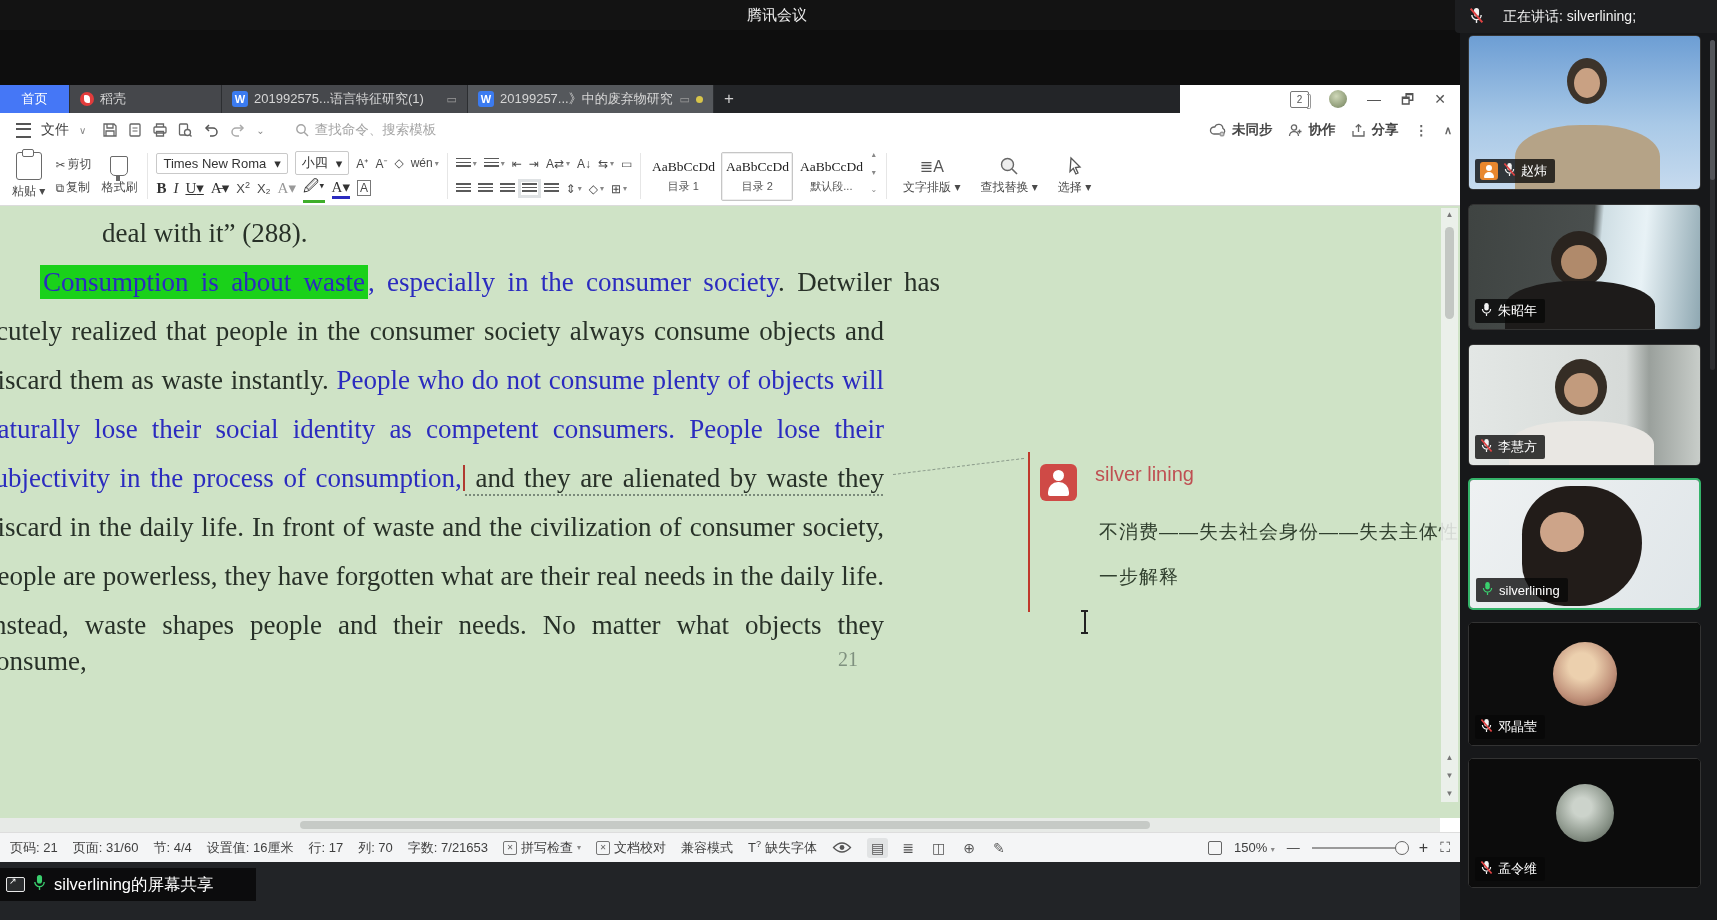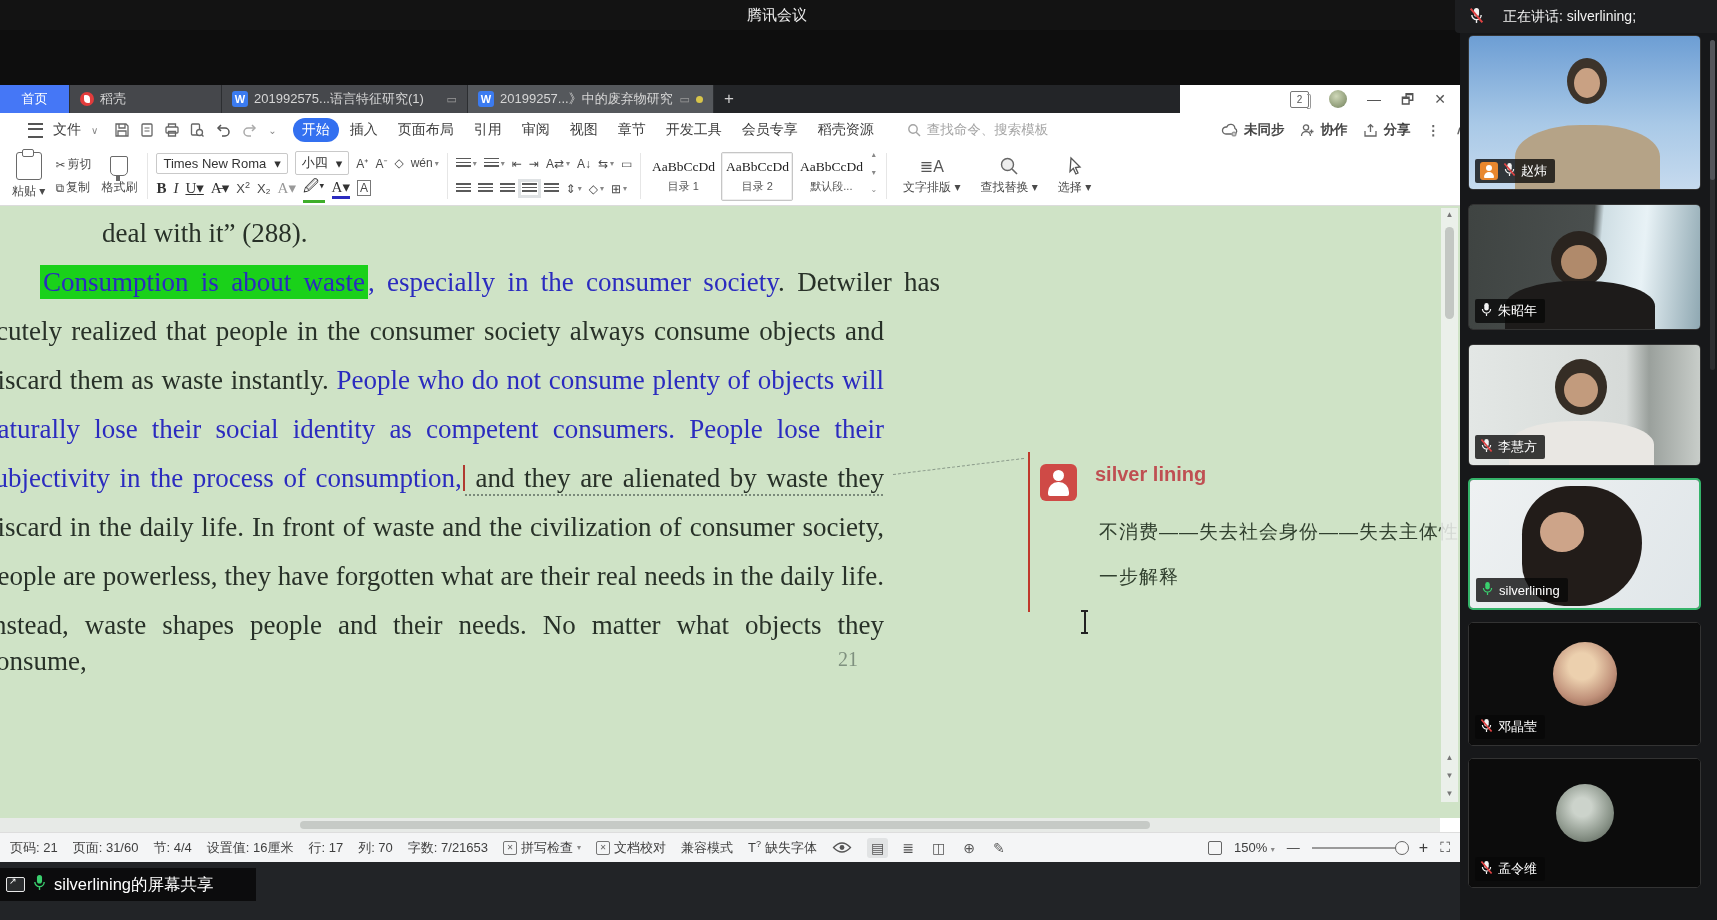--- a/index.html
+++ b/index.html
@@ -41,21 +41,21 @@
   .win-corner{position:absolute;left:1180px;top:0;width:280px;height:28px;background:#fff;display:flex;
               align-items:center;justify-content:flex-end;gap:20px;padding-right:14px;box-sizing:border-box;}
   .stackbadge{width:17px;height:15px;border:1px solid #777;border-radius:2px;font-size:10px;color:#555;
               display:flex;align-items:center;justify-content:center;position:relative;background:#fff;}
   .stackbadge:after{content:"";position:absolute;right:-3px;top:2px;width:3px;height:13px;border:1px solid #999;
                     border-left:none;border-radius:0 2px 2px 0;}
   .tb-avatar{width:18px;height:18px;border-radius:50%;background:radial-gradient(circle at 40% 35%,#cfd8b8,#8d9a76 70%,#5d6a4e);}
   .winbtn{color:#555;font-size:14px;line-height:1;}
 
   
-  .menurow{position:absolute;left:16px;top:28px;width:1460px;height:34px;background:#fff;display:flex;
+  .menurow{position:absolute;left:4px;top:28px;width:1460px;height:34px;background:#fff;display:flex;
            align-items:center;padding:0 12px;box-sizing:border-box;gap:10px;font-size:14px;color:#3d3d3d;}
   .burger{width:15px;height:11px;border-top:2px solid #555;border-bottom:2px solid #555;position:relative;}
   .burger:after{content:"";position:absolute;left:0;top:3.5px;width:100%;height:2px;background:#555;}
   .chev{font-size:10px;color:#888;}
   .qicons{display:flex;align-items:center;gap:9px;margin:0 6px;}
   .qicons svg{display:block;}
   .menu-item{padding:3px 9px;border-radius:13px;color:#3d3d3d;white-space:nowrap;}
   .menu-item.active{background:#3370f0;color:#fff;}
   .cmd-search{display:flex;align-items:center;gap:6px;color:#a4a4a4;font-size:13.5px;margin-left:14px;white-space:nowrap;}
   .mr-right{margin-left:auto;display:flex;align-items:center;gap:16px;color:#454545;font-size:13.5px;white-space:nowrap;font-weight:bold;}
@@ -106,21 +106,21 @@
   .caret{display:inline-block;width:2px;height:26px;background:#b03a30;vertical-align:-4px;margin:0 1px;}
   .page-num{position:absolute;left:838px;top:442px;color:#7f907f;font-size:20px;font-family:"Liberation Serif",serif;}
 
   
   .cm-line{position:absolute;left:1028px;top:246px;width:2px;height:160px;background:#c0392b;}
   .cm-connector{position:absolute;left:893px;top:268px;width:132px;border-top:1.5px dashed #8a9a8a;
                 transform:rotate(-7deg);transform-origin:left center;}
   .cm-avatar{position:absolute;left:1040px;top:258px;width:37px;height:37px;border-radius:6px;background:#cf4a46;}
   .cm-avatar:before{content:"";position:absolute;left:13px;top:6px;width:11px;height:11px;border-radius:50%;background:#fff;}
   .cm-avatar:after{content:"";position:absolute;left:8px;top:18px;width:21px;height:14px;border-radius:10px 10px 2px 2px;background:#fff;}
-  .cm-author{position:absolute;left:1095px;top:257px;font-size:20px;font-weight:bold;color:#bf4f52;}
+  .cm-author{position:absolute;left:1095px;top:257px;font-size:20px;font-weight:normal;color:#bf4f52;}
   .cm-text1{position:absolute;left:1099px;top:313px;font-size:19px;color:#31402f;letter-spacing:1px;white-space:nowrap;}
   .cm-text2{position:absolute;left:1099px;top:358px;font-size:19px;color:#31402f;letter-spacing:1px;}
 
   
   .ibeam{position:absolute;left:1080px;top:404px;width:9px;height:26px;}
   .ibeam:before{content:"";position:absolute;left:4px;top:2px;width:1.8px;height:22px;background:#222;}
   .ibeam:after{content:"";position:absolute;left:1px;top:0;width:7px;height:2px;background:#222;box-shadow:0 22px 0 #222;}
 
   
   .vscroll{position:absolute;left:1441px;top:2px;width:17px;height:594px;background:rgba(240,242,240,.85);
@@ -266,32 +266,20 @@
           <svg width="18" height="16" viewBox="0 0 18 16">
               <path d="M4 6 h7 a4 4 0 1 1 0 8 h-3" fill="none" stroke="#555" stroke-width="1.5"></path>
               <path d="M7 3 L4 6 L7 9" fill="none" stroke="#555" stroke-width="1.5"></path>
             </svg>
           <svg width="18" height="16" viewBox="0 0 18 16">
               <path d="M14 6 h-7 a4 4 0 1 0 0 8 h3" fill="none" stroke="#aaa" stroke-width="1.5"></path>
               <path d="M11 3 L14 6 L11 9" fill="none" stroke="#aaa" stroke-width="1.5"></path>
             </svg>
           <span class="chev">⌄</span>
         </span>
-        <span id="menu-items" style="display:flex;gap:2px;align-items:center;">
-            <span class="menu-item active">开始</span>
-            <span class="menu-item">插入</span>
-            <span class="menu-item">页面布局</span>
-            <span class="menu-item">引用</span>
-            <span class="menu-item">审阅</span>
-            <span class="menu-item">视图</span>
-            <span class="menu-item">章节</span>
-            <span class="menu-item">开发工具</span>
-            <span class="menu-item">会员专享</span>
-            <span class="menu-item">稻壳资源</span>
-          </span>
         <span class="cmd-search">
           <svg width="14" height="14" viewBox="0 0 14 14">
               <circle cx="6" cy="6" r="4.2" fill="none" stroke="#a4a4a4" stroke-width="1.4"></circle>
               <path d="M9.2 9.2 L13 13" stroke="#a4a4a4" stroke-width="1.4"></path>
             </svg>
           <span>查找命令、搜索模板</span>
         </span>
         <span class="mr-right">
           <span class="mr-item">
             <svg width="18" height="14" viewBox="0 0 18 14">

